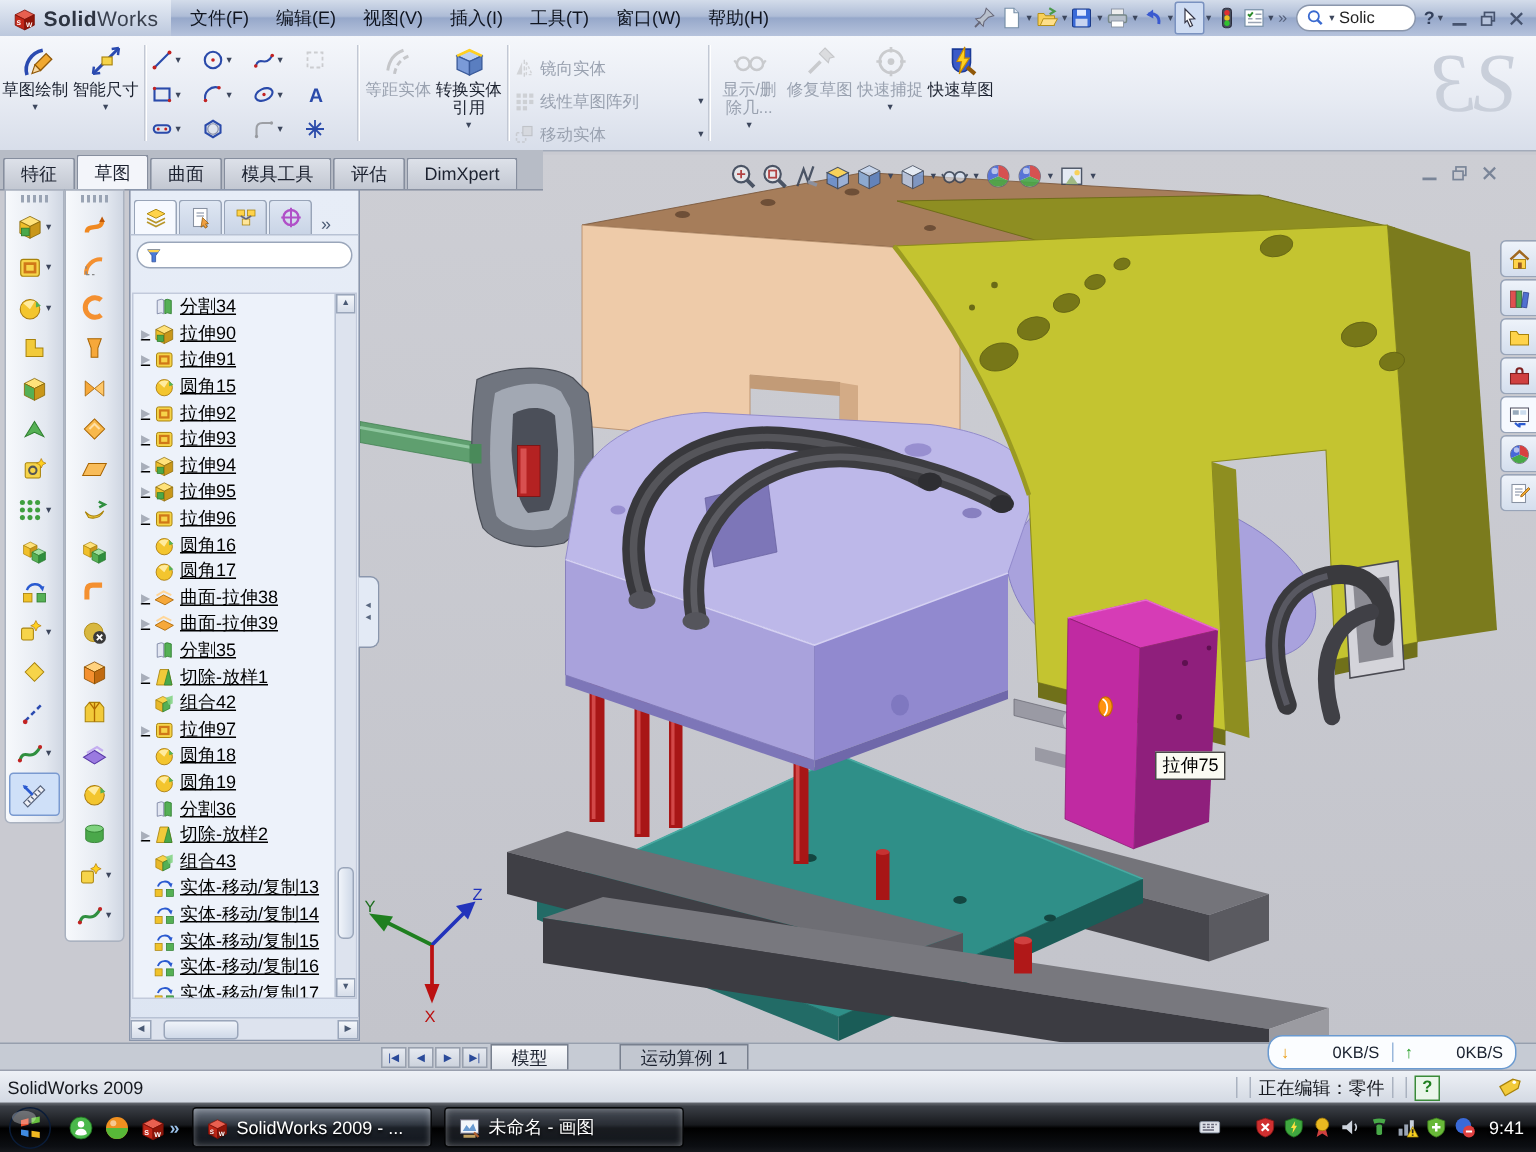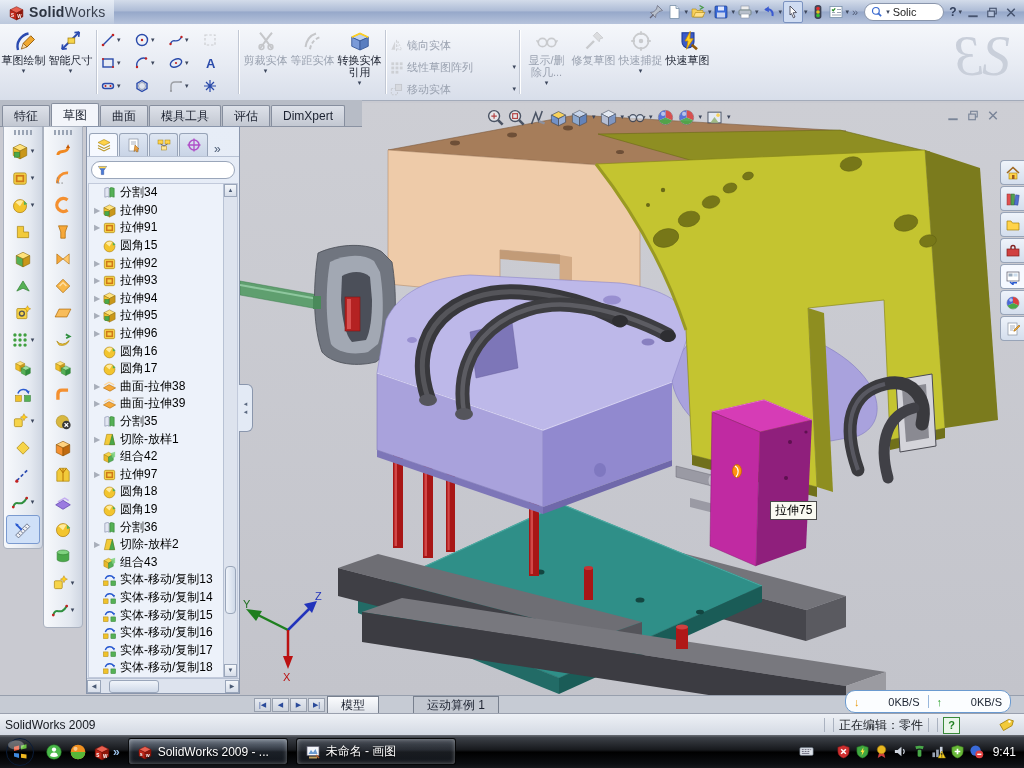--- a/index.html
+++ b/index.html
@@ -80,21 +80,21 @@
     border:1px solid #8a96ac;box-sizing:border-box;z-index:3;display:flex;flex-direction:column;}
   #fm-tabs{height:27px;display:flex;align-items:flex-end;padding:2px 2px 0;gap:1px;border-bottom:1px solid #b8c2d4;}
   .fm-tab{width:27px;height:22px;display:flex;align-items:center;justify-content:center;
     border:1px solid #98a4b8;border-bottom:none;border-radius:3px 3px 0 0;
     background:linear-gradient(#dfe7f3,#c9d4e6);}
   .fm-tab.sel{background:#f6f9ff;}
   #fm-chevron{margin-left:auto;color:#4a5a74;font-size:12px;padding:0 5px;}
   #fm-filter{height:22px;display:flex;align-items:center;padding:2px 4px;}
   #fm-filter .box{flex:1;height:16px;background:#fff;border:1px solid #9aa6ba;border-radius:9px;
     display:flex;align-items:center;padding:0 4px;gap:4px;}
-  #fm-tree{position:relative;flex:1;overflow:hidden;background:#edf2fa;margin:0 1px;border:1px solid #c2cadb;}
+  #fm-tree{position:relative;flex:1;overflow:hidden;background:#edf2fa;margin:12px 1px;border:1px solid #c2cadb;text-decoration:underline;}
   .trow{height:17.6px;display:flex;align-items:center;padding-left:3px;white-space:nowrap;}
   .trow .arr{width:10px;font-size:8px;color:#a8aeba;text-align:center;}
   .trow .tlbl{font-size:12px;color:#000;padding-left:3px;}
   #vscroll{position:absolute;right:0;top:0;bottom:0;width:13px;background:#dde3ee;border-left:1px solid #b8c2d4;}
   .sarrow{position:absolute;left:0;width:13px;height:13px;background:linear-gradient(#f4f7fb,#d6dde9);
     border:1px solid #9aa6ba;box-sizing:border-box;font-size:6px;color:#4a5a74;text-align:center;line-height:11px;}
   #vthumb{position:absolute;left:1px;width:11px;height:48px;top:382px;border-radius:4px;
     background:linear-gradient(90deg,#f0f4fa,#cfd9e8);border:1px solid #9aa6ba;box-sizing:border-box;}
   #hscroll{height:14px;display:flex;align-items:center;background:#dde3ee;border-top:1px solid #b8c2d4;}
   .hbtn{width:14px;height:13px;background:linear-gradient(#f4f7fb,#d6dde9);border:1px solid #9aa6ba;
@@ -152,20 +152,29 @@
           <svg width="17" height="17" viewBox="0 0 16 16">
             <polygon points="2,5.5 8,2.5 14,5.5 8,8.5" fill="#e86050" stroke="#7c120a" stroke-width=".5"></polygon>
             <polygon points="2,5.5 8,8.5 8,15 2,12" fill="#c22718" stroke="#7c120a" stroke-width=".5"></polygon>
             <polygon points="8,8.5 14,5.5 14,12 8,15" fill="#8f1508" stroke="#7c120a" stroke-width=".5"></polygon>
             <text x="2.8" y="12" font-size="4.2" fill="#fff" font-weight="bold">S</text>
             <text x="8.8" y="13.2" font-size="4.2" fill="#fff" font-weight="bold">W</text>
           </svg>
         </span>
       <span class="bname"><b>Solid</b><span>Works</span></span>
     </div>
+    <div id="menubar">
+        <span class="menu-item">文件(F)</span>
+        <span class="menu-item">编辑(E)</span>
+        <span class="menu-item">视图(V)</span>
+        <span class="menu-item">插入(I)</span>
+        <span class="menu-item">工具(T)</span>
+        <span class="menu-item">窗口(W)</span>
+        <span class="menu-item">帮助(H)</span>
+      </div>
     <div id="qat">
       <span id="qaticons" style="display:flex;align-items:center;">
           <span class="qbtn">
             <svg width="16" height="16" viewBox="0 0 16 16">
               <path d="M9.5,1.5 L14.5,6.5 L11,7.5 L8,10.5 L7.5,13.5 L2.5,8.5 L5.5,8 L8.5,5 Z" fill="#b8c0cc" stroke="#667" stroke-width=".7"></path>
               <path d="M2,14 L5.5,10.5" stroke="#667" stroke-width="1.2"></path>
             </svg>
           </span>
           <span class="qbtn">
             <svg width="16" height="16" viewBox="0 0 16 16">
@@ -363,31 +372,20 @@
             <text x="4" y="13" font-size="13" font-weight="bold" fill="#2a4aaa">A</text>
           </svg>
         </span>
         <span class="gcell">
           <svg width="16" height="16" viewBox="0 0 16 16">
             <path d="M8,2 L8,14 M2,8 L14,8 M4,4 L12,12 M12,4 L4,12" stroke="#2a4aaa" stroke-width="1.2"></path>
           </svg>
         </span>
       </div>
       <div class="cmd-sep"></div>
-      <div class="cmd-big disabled">
-        <span>
-          <svg width="24" height="24" viewBox="0 0 16 16">
-            <path d="M4,2.5 C7,6 9,9 12,13 M12,2.5 C9,6 7,9 4,13" fill="none" stroke="#8892a2" stroke-width="1.3"></path>
-            <circle cx="5" cy="12" r="1.6" fill="none" stroke="#8892a2"></circle>
-            <circle cx="11" cy="12" r="1.6" fill="none" stroke="#8892a2"></circle>
-          </svg>
-        </span>
-        <span class="lbl">剪裁实体</span>
-        <span class="dd">▾</span>
-      </div>
       <div class="cmd-big disabled">
         <span>
           <svg width="24" height="24" viewBox="0 0 16 16">
             <path d="M3,12 Q4,5 10,3" fill="none" stroke="#8892a2" stroke-width="1.3"></path>
             <path d="M6,13.5 Q7,7.5 12.5,5.5" fill="none" stroke="#8892a2" stroke-width="1.3" stroke-dasharray="2.5,1.5"></path>
           </svg>
         </span>
         <span class="lbl">等距实体</span>
       </div>
       <div class="cmd-big">

